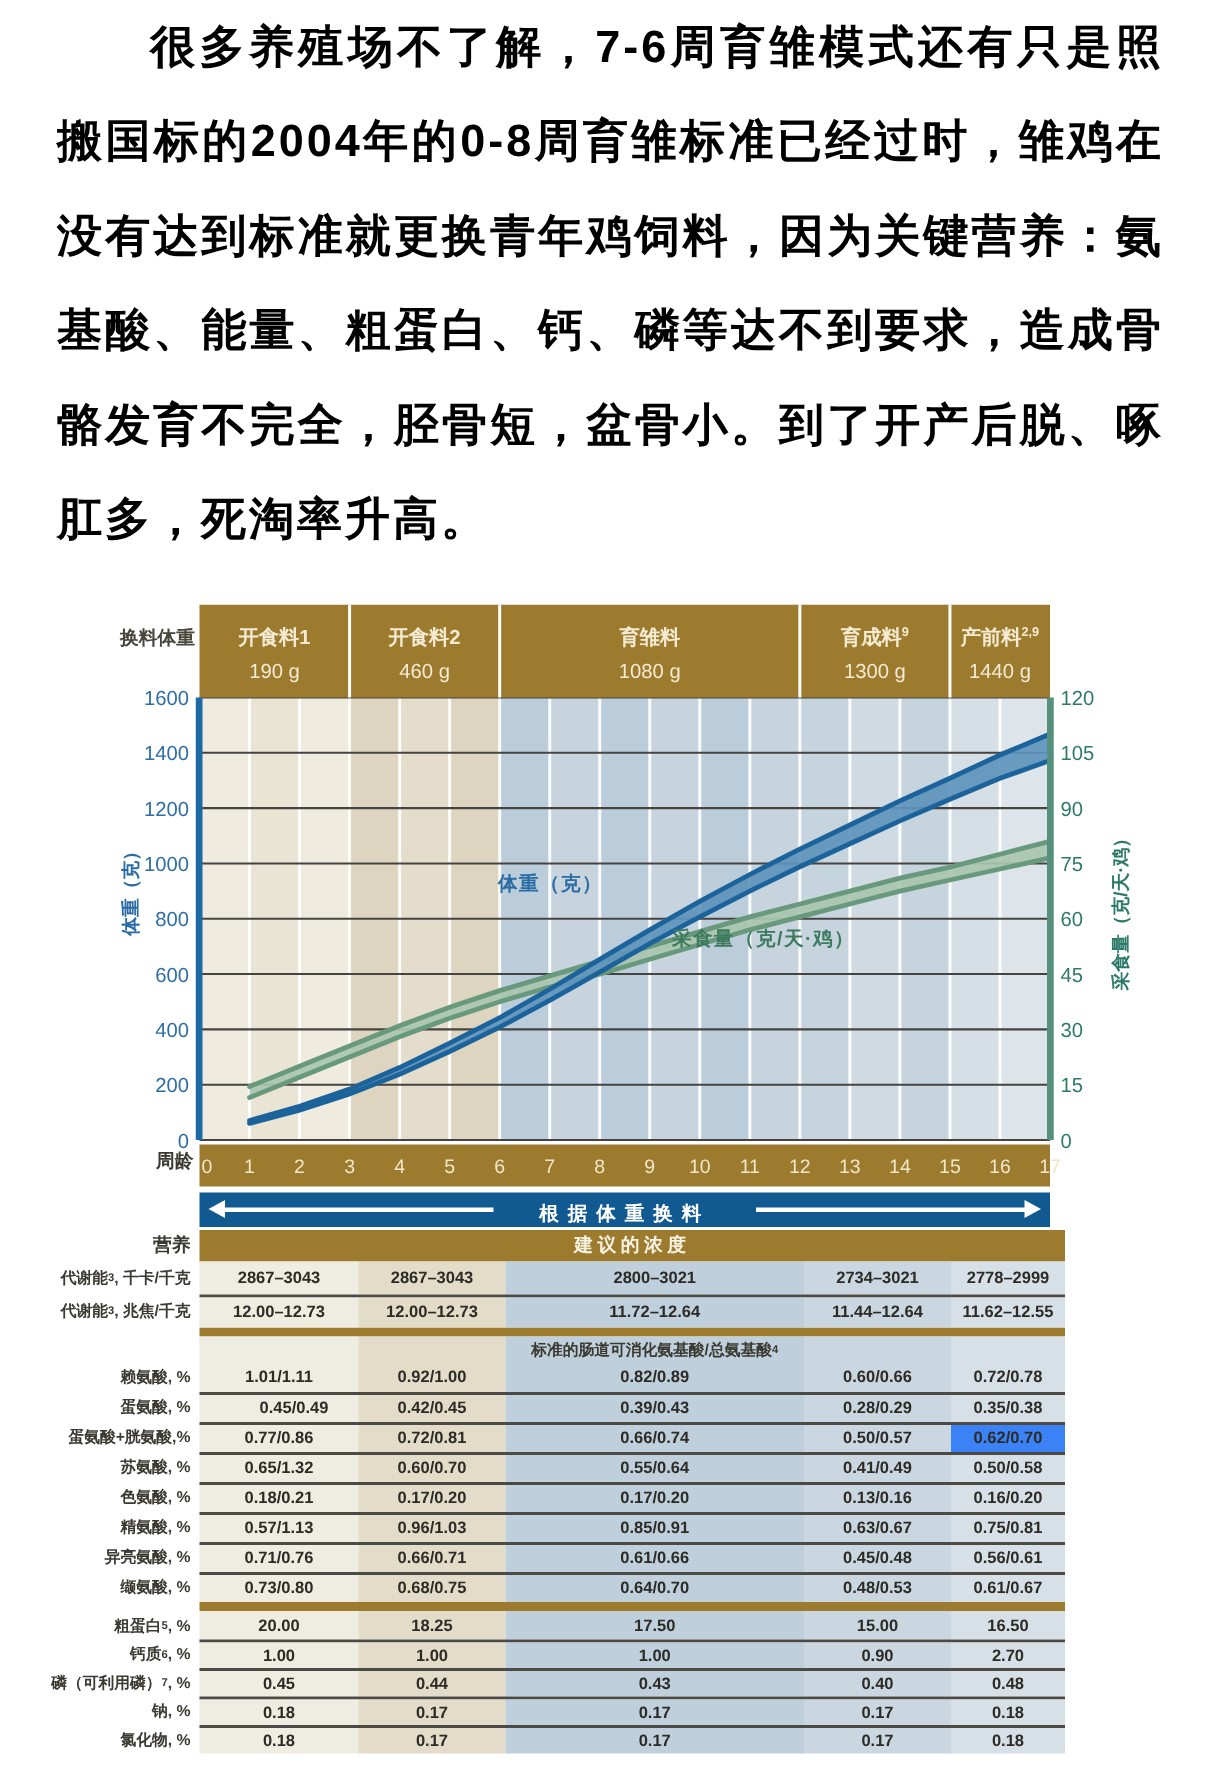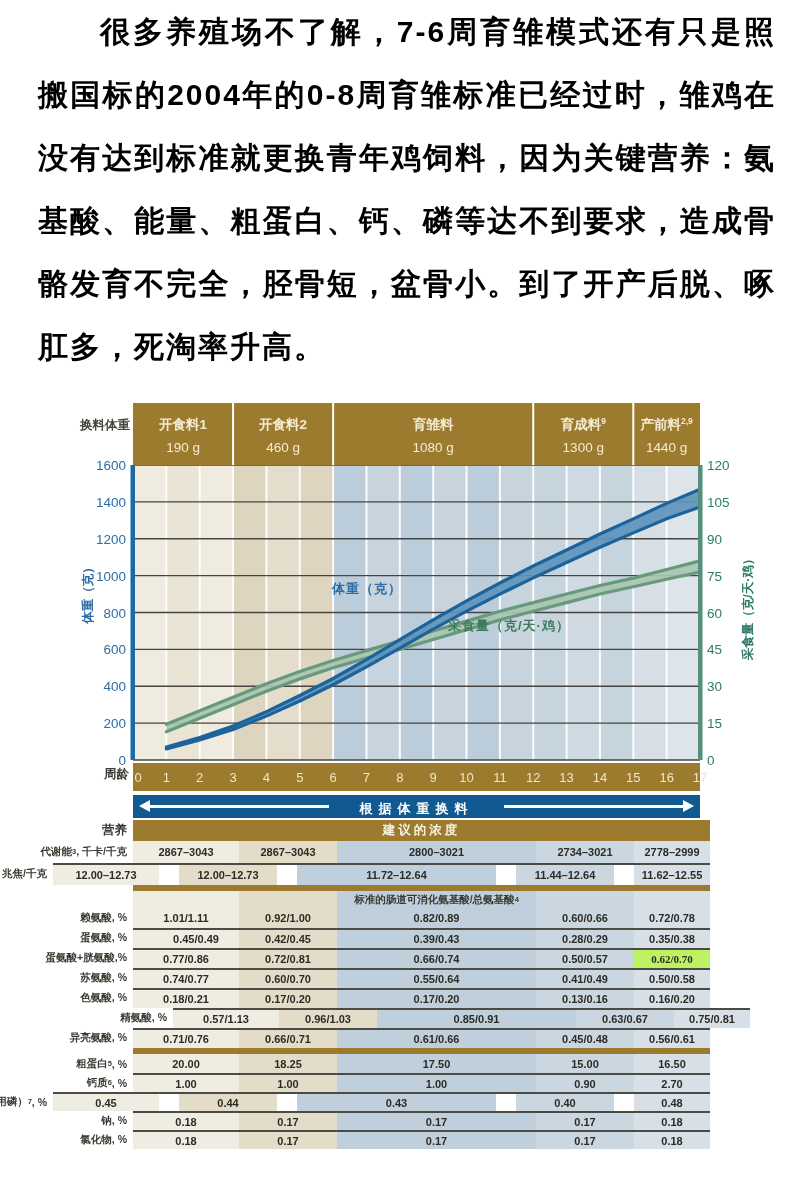--- a/index.html
+++ b/index.html
@@ -205,21 +205,21 @@
           <div class="tvals">
             <div class="tcell" style="width: 106px; background: rgb(239, 236, 225);">2867–3043</div>
             <div class="tcell" style="width: 98px; background: rgb(227, 220, 200);">2867–3043</div>
             <div class="tcell" style="width: 199px; background: rgb(191, 208, 220);">2800–3021</div>
             <div class="tcell" style="width: 98px; background: rgb(203, 215, 224);">2734–3021</div>
             <div class="tcell" style="width: 76px; background: rgb(216, 224, 231);">2778–2999</div>
           </div>
         </div>
         <div class="trow" style="height: 22px;">
           <div class="tlabel">代谢能<sup>3</sup>, 兆焦/千克</div>
-          <div class="tvals" style="border-top: 2px solid rgb(75, 74, 69); gap: 20px;">
+          <div class="tvals" style="border-top: 2px solid rgb(75, 74, 69);">
             <div class="tcell" style="width: 106px; background: rgb(239, 236, 225);">12.00–12.73</div>
             <div class="tcell" style="width: 98px; background: rgb(227, 220, 200);">12.00–12.73</div>
             <div class="tcell" style="width: 199px; background: rgb(191, 208, 220);">11.72–12.64</div>
             <div class="tcell" style="width: 98px; background: rgb(203, 215, 224); text-align: right;">11.44–12.64</div>
             <div class="tcell" style="width: 76px; background: rgb(216, 224, 231);">11.62–12.55</div>
           </div>
         </div>
         <div class="gold-div"></div>
         <div class="trow" style="height: 17px;">
           <div class="tlabel"></div>
@@ -251,61 +251,71 @@
             <div class="tcell" style="width: 76px; background: rgb(216, 224, 231);">0.35/0.38</div>
           </div>
         </div>
         <div class="trow" style="height: 20px;">
           <div class="tlabel">蛋氨酸+胱氨酸,%</div>
           <div class="tvals" style="border-top: 2px solid rgb(75, 74, 69);">
             <div class="tcell" style="width: 106px; background: rgb(239, 236, 225);">0.77/0.86</div>
             <div class="tcell" style="width: 98px; background: rgb(227, 220, 200);">0.72/0.81</div>
             <div class="tcell" style="width: 199px; background: rgb(191, 208, 220);">0.66/0.74</div>
             <div class="tcell" style="width: 98px; background: rgb(203, 215, 224);">0.50/0.57</div>
-            <div class="tcell" style="width: 76px; background: #bef264; font-family: Liberation Serif, serif;">0.62/0.70</div>
+            <div class="tcell" style="width: 76px; background: #3b82f6;">0.62/0.70</div>
           </div>
         </div>
         <div class="trow" style="height: 20px;">
           <div class="tlabel">苏氨酸, %</div>
           <div class="tvals" style="border-top: 2px solid rgb(75, 74, 69);">
-            <div class="tcell" style="width: 106px; background: rgb(239, 236, 225);">0.74/0.77</div>
+            <div class="tcell" style="width: 106px; background: rgb(239, 236, 225);">0.65/1.32</div>
             <div class="tcell" style="width: 98px; background: rgb(227, 220, 200);">0.60/0.70</div>
             <div class="tcell" style="width: 199px; background: rgb(191, 208, 220);">0.55/0.64</div>
             <div class="tcell" style="width: 98px; background: rgb(203, 215, 224);">0.41/0.49</div>
             <div class="tcell" style="width: 76px; background: rgb(216, 224, 231);">0.50/0.58</div>
           </div>
         </div>
         <div class="trow" style="height: 20px;">
           <div class="tlabel">色氨酸, %</div>
           <div class="tvals" style="border-top: 2px solid rgb(75, 74, 69);">
             <div class="tcell" style="width: 106px; background: rgb(239, 236, 225);">0.18/0.21</div>
             <div class="tcell" style="width: 98px; background: rgb(227, 220, 200);">0.17/0.20</div>
             <div class="tcell" style="width: 199px; background: rgb(191, 208, 220);">0.17/0.20</div>
             <div class="tcell" style="width: 98px; background: rgb(203, 215, 224);">0.13/0.16</div>
             <div class="tcell" style="width: 76px; background: rgb(216, 224, 231);">0.16/0.20</div>
           </div>
         </div>
-        <div class="trow" style="height: 20px; margin-left: 40px;">
+        <div class="trow" style="height: 20px;">
           <div class="tlabel">精氨酸, %</div>
           <div class="tvals" style="border-top: 2px solid rgb(75, 74, 69);">
             <div class="tcell" style="width: 106px; background: rgb(239, 236, 225);">0.57/1.13</div>
             <div class="tcell" style="width: 98px; background: rgb(227, 220, 200);">0.96/1.03</div>
             <div class="tcell" style="width: 199px; background: rgb(191, 208, 220);">0.85/0.91</div>
             <div class="tcell" style="width: 98px; background: rgb(203, 215, 224);">0.63/0.67</div>
             <div class="tcell" style="width: 76px; background: rgb(216, 224, 231);">0.75/0.81</div>
           </div>
         </div>
         <div class="trow" style="height: 20px;">
           <div class="tlabel">异亮氨酸, %</div>
           <div class="tvals" style="border-top: 2px solid rgb(75, 74, 69);">
             <div class="tcell" style="width: 106px; background: rgb(239, 236, 225);">0.71/0.76</div>
             <div class="tcell" style="width: 98px; background: rgb(227, 220, 200);">0.66/0.71</div>
             <div class="tcell" style="width: 199px; background: rgb(191, 208, 220);">0.61/0.66</div>
             <div class="tcell" style="width: 98px; background: rgb(203, 215, 224);">0.45/0.48</div>
             <div class="tcell" style="width: 76px; background: rgb(216, 224, 231);">0.56/0.61</div>
+          </div>
+        </div>
+        <div class="trow" style="height: 20px;">
+          <div class="tlabel">缬氨酸, %</div>
+          <div class="tvals" style="border-top: 2px solid rgb(75, 74, 69);">
+            <div class="tcell" style="width: 106px; background: rgb(239, 236, 225);">0.73/0.80</div>
+            <div class="tcell" style="width: 98px; background: rgb(227, 220, 200);">0.68/0.75</div>
+            <div class="tcell" style="width: 199px; background: rgb(191, 208, 220);">0.64/0.70</div>
+            <div class="tcell" style="width: 98px; background: rgb(203, 215, 224);">0.48/0.53</div>
+            <div class="tcell" style="width: 76px; background: rgb(216, 224, 231);">0.61/0.67</div>
           </div>
         </div>
         <div class="gold-div"></div>
         <div class="trow" style="height: 19px;">
           <div class="tlabel">粗蛋白<sup>5</sup>, %</div>
           <div class="tvals">
             <div class="tcell" style="width: 106px; background: rgb(239, 236, 225);">20.00</div>
             <div class="tcell" style="width: 98px; background: rgb(227, 220, 200);">18.25</div>
             <div class="tcell" style="width: 199px; background: rgb(191, 208, 220);">17.50</div>
             <div class="tcell" style="width: 98px; background: rgb(203, 215, 224);">15.00</div>
@@ -317,21 +327,21 @@
           <div class="tvals" style="border-top: 2px solid rgb(75, 74, 69);">
             <div class="tcell" style="width: 106px; background: rgb(239, 236, 225);">1.00</div>
             <div class="tcell" style="width: 98px; background: rgb(227, 220, 200);">1.00</div>
             <div class="tcell" style="width: 199px; background: rgb(191, 208, 220);">1.00</div>
             <div class="tcell" style="width: 98px; background: rgb(203, 215, 224);">0.90</div>
             <div class="tcell" style="width: 76px; background: rgb(216, 224, 231);">2.70</div>
           </div>
         </div>
         <div class="trow" style="height: 19px;">
           <div class="tlabel">磷（可利用磷）<sup>7</sup>, %</div>
-          <div class="tvals" style="border-top: 2px solid rgb(75, 74, 69); gap: 20px;">
+          <div class="tvals" style="border-top: 2px solid rgb(75, 74, 69);">
             <div class="tcell" style="width: 106px; background: rgb(239, 236, 225);">0.45</div>
             <div class="tcell" style="width: 98px; background: rgb(227, 220, 200);">0.44</div>
             <div class="tcell" style="width: 199px; background: rgb(191, 208, 220);">0.43</div>
             <div class="tcell" style="width: 98px; background: rgb(203, 215, 224);">0.40</div>
             <div class="tcell" style="width: 76px; background: rgb(216, 224, 231);">0.48</div>
           </div>
         </div>
         <div class="trow" style="height: 19px;">
           <div class="tlabel">钠, %</div>
           <div class="tvals" style="border-top: 2px solid rgb(75, 74, 69);">

